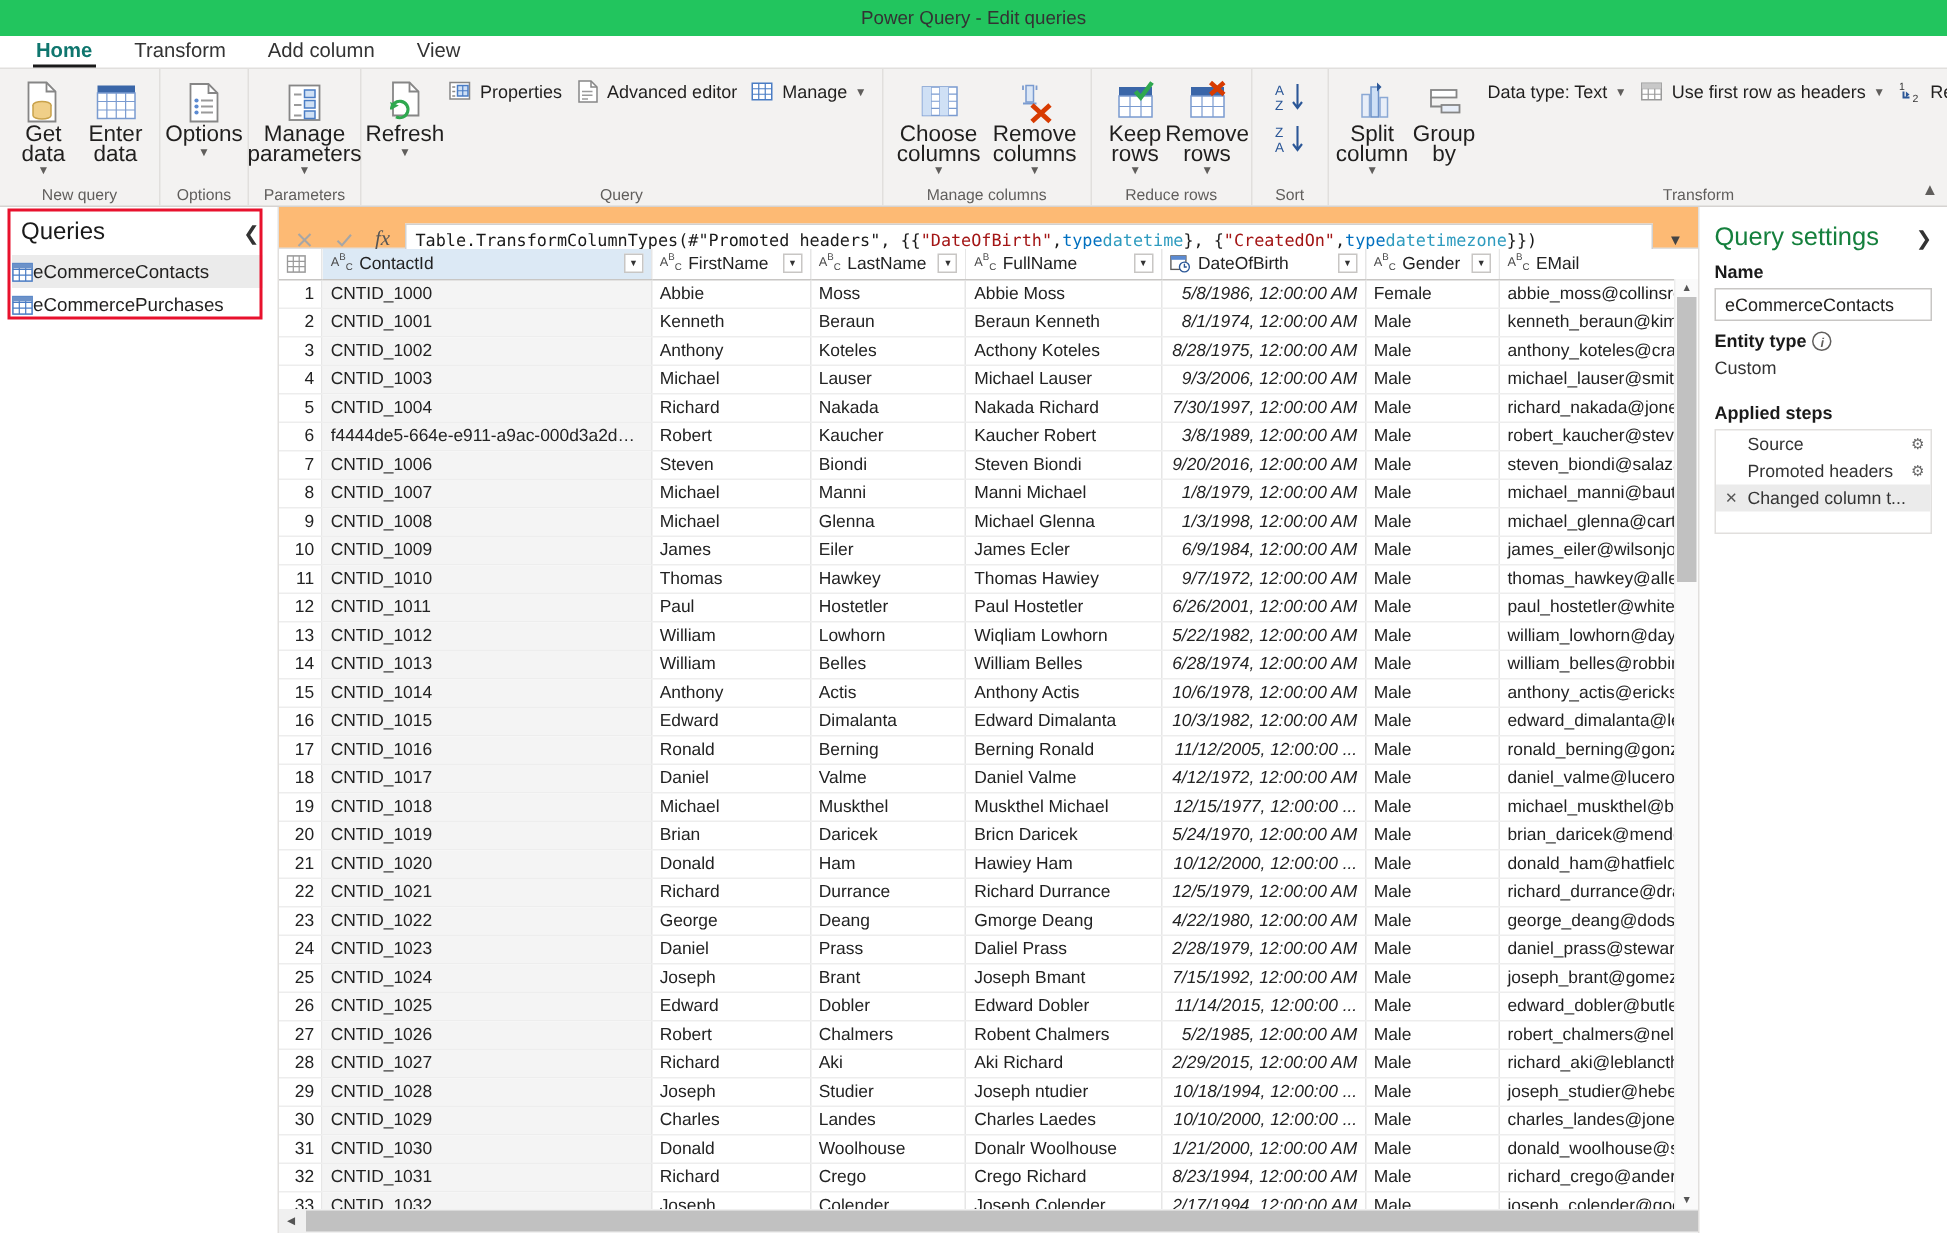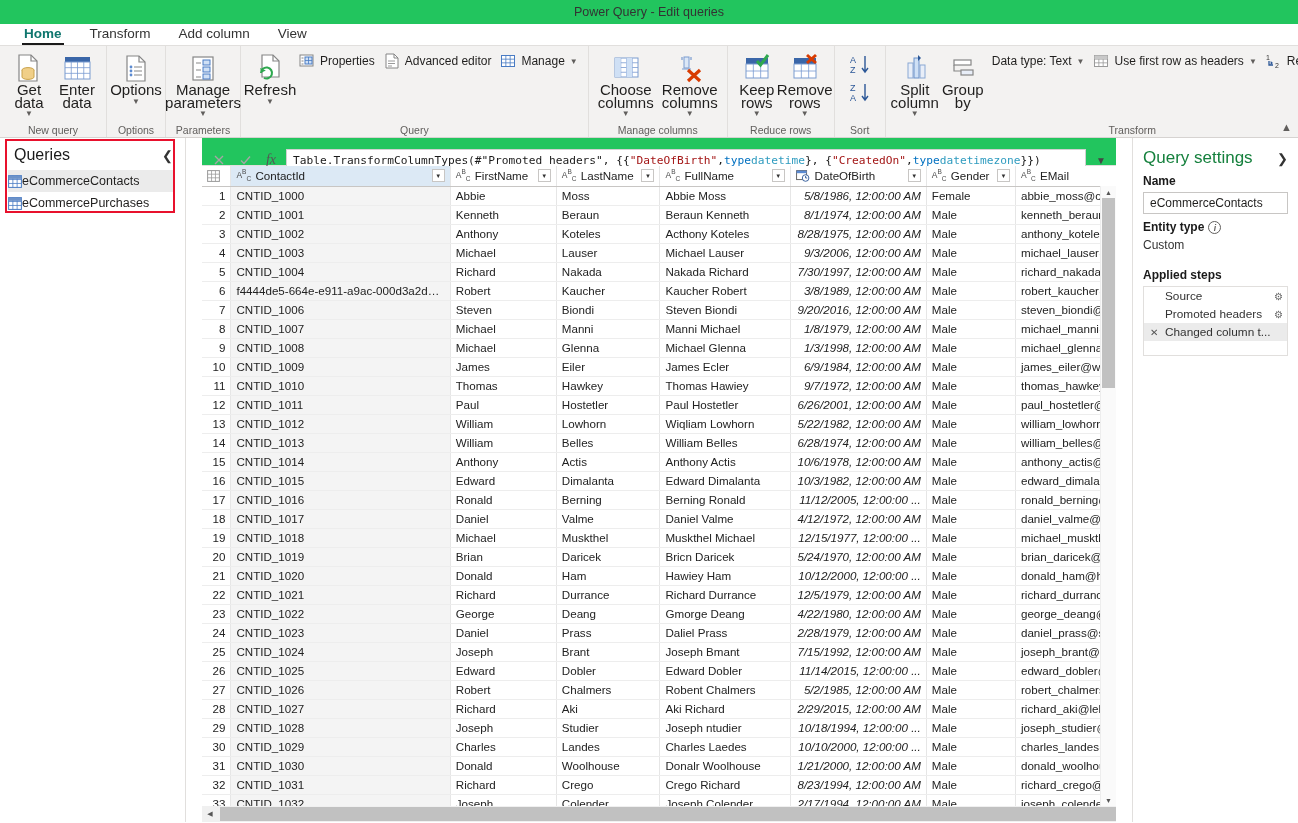--- a/index.html
+++ b/index.html
@@ -75,21 +75,21 @@
   .smallbtn.disabled { color:#701a75; }
   .smallbtn .ico { width:16px; height:16px; display:flex; align-items:center; justify-content:center; }
   .sortcol { display:flex; flex-direction:column; justify-content:center; gap:4px; padding:4px 6px 0 6px; }
   .sortbtn { width:26px; height:24px; display:flex; align-items:center; justify-content:center; cursor:pointer; }
   .collapse-ribbon {
     position:absolute; right:6px; bottom:4px;
     font-size:11px; color:#605e5c; cursor:pointer;
   }
 
   
-  .main { display:flex; height:calc(823px - 24px - 22px - 93px);gap:16px; }
+  .main { display:flex; height:calc(823px - 24px - 22px - 93px); }
 
   
   .qpane {
     width:186px; background:#ffffff;
     border-right:1px solid #e1dfdd;
     padding-top:0px; position:relative;
   }
   .qpane-head {
     display:flex; align-items:center; justify-content:space-between;
     padding:8px 12px 6px 14px;
@@ -108,21 +108,21 @@
     position:absolute; left:5px; top:1px; width:170px; height:74px;
     border:2px solid #e8112d; pointer-events:none;
   }
 
   
   .center { flex:1; display:flex; flex-direction:column; min-width:0; background:#fff; }
 
   .formulabar {
     height:28px; display:flex; align-items:center;
     padding:17px 4px 0 6px; gap:4px;
-    border-bottom:1px solid #e1dfdd; background:#22c55e;
+    border-bottom:1px solid #e1dfdd; background:#fdba74;
   }
   .fbtn { width:22px; height:22px; display:flex; align-items:center; justify-content:center; cursor:pointer; }
   .fx { font-style:italic; font-family:"Liberation Serif", serif; font-size:14px; color:#555; }
   .finput {
     flex:1; height:22px; border:1px solid #d1d1d1; background:#fff;
     display:flex; align-items:center; padding:0 6px;
     font-family:"DejaVu Sans Mono", monospace; font-size:11.2px;
     white-space:nowrap; overflow:hidden; color:#1a1a1a;
   }
   .tok-str { color:#a31515; }

